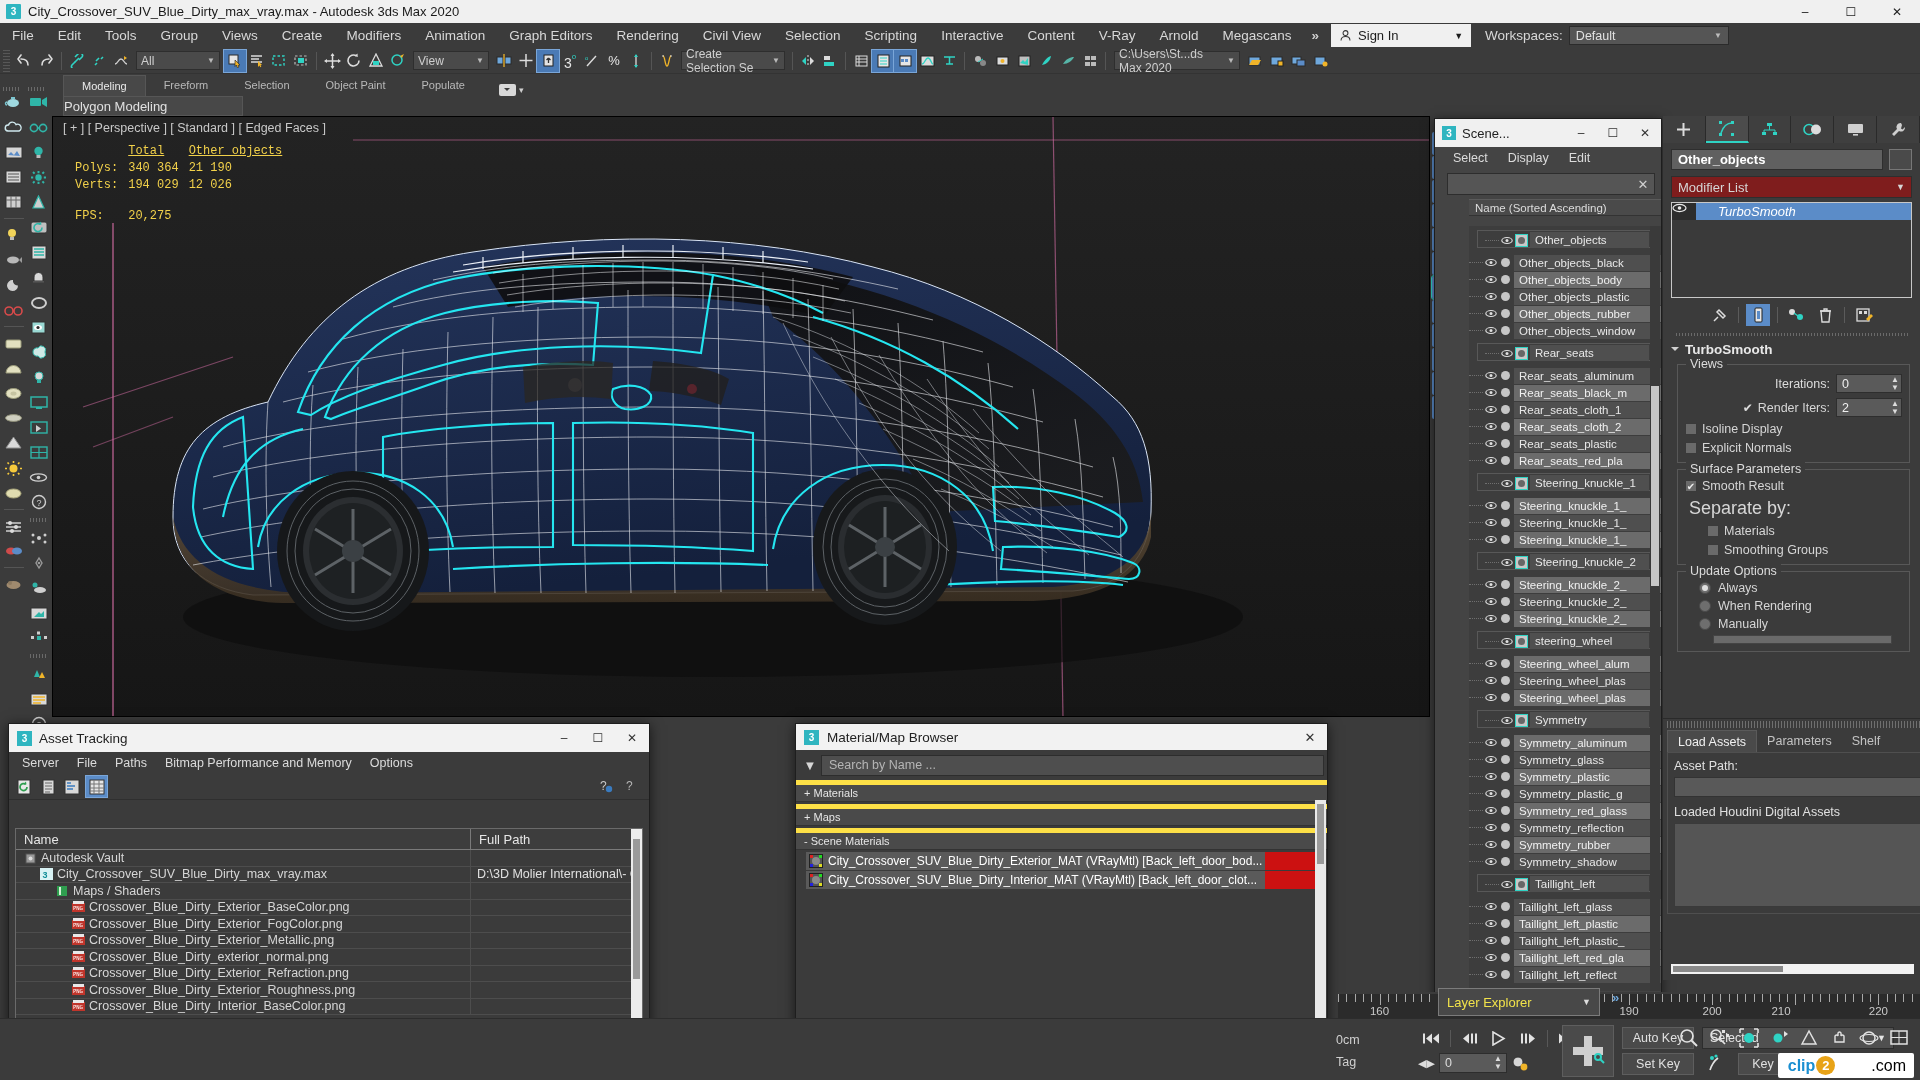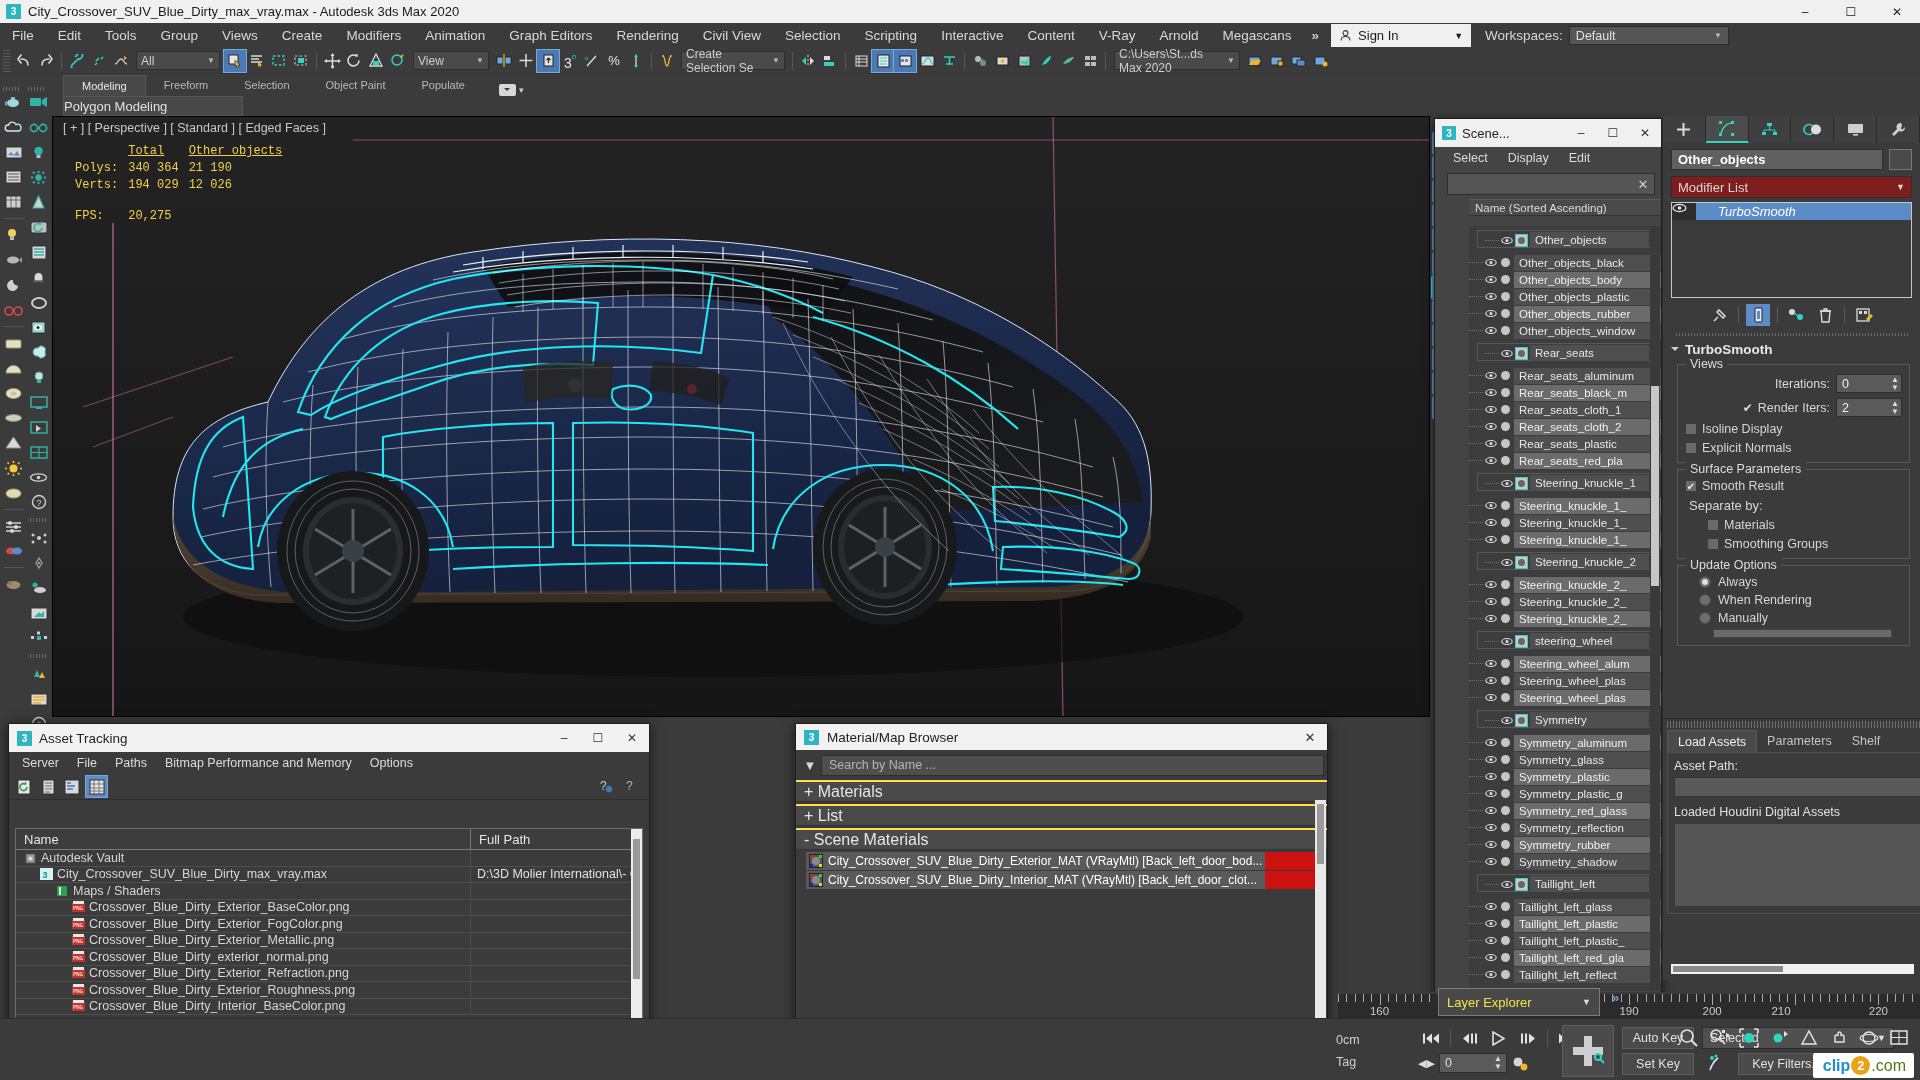--- a/index.html
+++ b/index.html
@@ -231,22 +231,22 @@
 
   
   .matwin{position:absolute;left:795px;top:723px;width:533px;height:345px;background:#3b3b3b;border:1px solid #1e1e1e;
      box-shadow:0 2px 12px rgba(0,0,0,.6);}
   .mw-title{height:26px;background:#f2f2f2;color:#222;display:flex;align-items:center;font-size:13.5px;}
   .mw-title .ic{width:15px;height:15px;background:#2fb5c0;color:#fff;font-size:10px;font-weight:bold;display:flex;align-items:center;justify-content:center;margin:0 8px 0 8px;}
   .mw-title .x{margin-left:auto;width:34px;height:26px;display:flex;align-items:center;justify-content:center;font-size:13px;color:#333;}
   .mw-search{height:24px;display:flex;align-items:center;margin:3px 3px;}
   .mw-search .tri{width:22px;text-align:center;}
   .mw-search .fld{flex:1;height:21px;background:#4e4e4e;border:1px solid #2d2d2d;display:flex;align-items:center;padding-left:7px;font-size:12.5px;color:#b5b5b5;}
-  .mw-sec{height:22px;background:#4a4a4a;border-top:2px solid #fde047;border-bottom:1px solid #333;
-     display:flex;align-items:center;padding-left:8px;font-size:16px;color:#e6e6e6;margin-bottom:2px;}
+  .mw-sec{height:22px;background:#4a4a4a;border-top:5px solid #fde047;border-bottom:1px solid #333;
+     display:flex;align-items:center;padding-left:8px;font-size:11px;color:#e6e6e6;margin-bottom:2px;}
   .mw-item{height:18px;display:flex;align-items:center;background:#5a5a5a;margin:0 2px 1px 10px;position:relative;overflow:hidden;}
   .mw-item .sw{width:14px;height:14px;margin:0 5px 0 3px;flex:0 0 auto;border:1px solid #222;}
   .mw-item .tx{font-size:12px;color:#fff;white-space:nowrap;}
   .mw-item .red{position:absolute;right:0;top:0;width:60px;height:18px;background:#cc1111;}
   .mw-vs{position:absolute;right:1px;top:76px;bottom:14px;width:11px;background:#e9e9e9;}
   .mw-vs .th{position:absolute;left:2px;top:4px;width:7px;height:60px;background:#9a9a9a;}
   .mw-hs{position:absolute;left:0;right:12px;bottom:1px;height:11px;background:#e9e9e9;}
   .mw-hs .th{position:absolute;left:2px;top:2px;width:420px;height:7px;background:#9a9a9a;}
 
   
@@ -278,21 +278,21 @@
   .selcombo .caret{margin-left:auto;padding-right:7px;font-size:9px;}
   .keyfilt{position:absolute;left:1738px;top:34px;height:22px;min-width:98px;background:#4a4a4a;border:1px solid #5e5e5e;
      display:flex;align-items:center;justify-content:center;font-size:12.5px;color:#e0e0e0;}
   .navicons{position:absolute;right:10px;top:8px;display:flex;gap:8px;align-items:center;}
   .navicons .n{width:22px;height:22px;display:flex;align-items:center;justify-content:center;}
   .watermark{position:absolute;right:6px;bottom:2px;background:#fff;padding:3px 8px 3px 10px;font-size:16px;
      display:flex;align-items:center;border-radius:2px;}
   .watermark .c{color:#1a8fd1;font-weight:bold;}
   .watermark .two{background:#e8a317;color:#fff;border-radius:50%;width:19px;height:19px;display:flex;align-items:center;justify-content:center;font-size:13px;font-weight:bold;margin:0 1px;}
   .watermark .n2{color:#1a8fd1;font-weight:bold;}
-  .watermark .com{color:#4d7c0f;}
+  .watermark .com{color:#000000;padding-left:35px;}
   svg{display:block;}
 </style>
 </head>
 <body>
 
 <div id="app">
 
   <div class="titlebar">
     <div class="maxicon">3</div>
     <div>City_Crossover_SUV_Blue_Dirty_max_vray.max - Autodesk 3ds Max 2020</div>
@@ -1828,21 +1828,21 @@
           <span>Explicit Normals</span>
         </div>
       </div>
 
       <div class="grp">
         <span class="cap">Surface Parameters</span>
         <div class="chk">
           <span class="bx">✔</span>
           <span>Smooth Result</span>
         </div>
-        <div style="font-size:13px;margin:0 0 5px 4px;">Separate by:</div>
+        <div style="font-size:18px;margin:0 0 5px 4px;">Separate by:</div>
         <div class="chk" style="margin-left:22px;">
           <span class="bx"></span>
           <span>Materials</span>
         </div>
         <div class="chk" style="margin-left:22px;margin-bottom:0;">
           <span class="bx"></span>
           <span>Smoothing Groups</span>
         </div>
       </div>
 
@@ -2095,21 +2095,21 @@
       <div>Material/Map Browser</div>
       <div class="x">✕</div>
     </div>
     <div class="mw-search">
       <span class="tri">▼</span>
       <span class="fld" placeholder="Search by Name ...">
         <span>Search by Name ...</span>
       </span>
     </div>
     <div class="mw-sec">+ Materials</div>
-    <div class="mw-sec">+ List</div>
+    <div class="mw-sec">+ Maps</div>
     <div class="mw-sec">- Scene Materials</div>
     <div id="mw-items">
         <div class="mw-item">
           <span class="red" style="background: rgb(204, 17, 17);"></span>
           <span class="sw">
             <svg width="12" height="12" viewBox="0 0 12 12">
               <rect width="12" height="12" fill="#555"></rect>
               <circle cx="6" cy="6" r="4" fill="#8a8a8a"></circle>
               <rect x="0" y="0" width="3" height="3" fill="#d22"></rect>
               <rect x="9" y="0" width="3" height="3" fill="#2d2"></rect>

